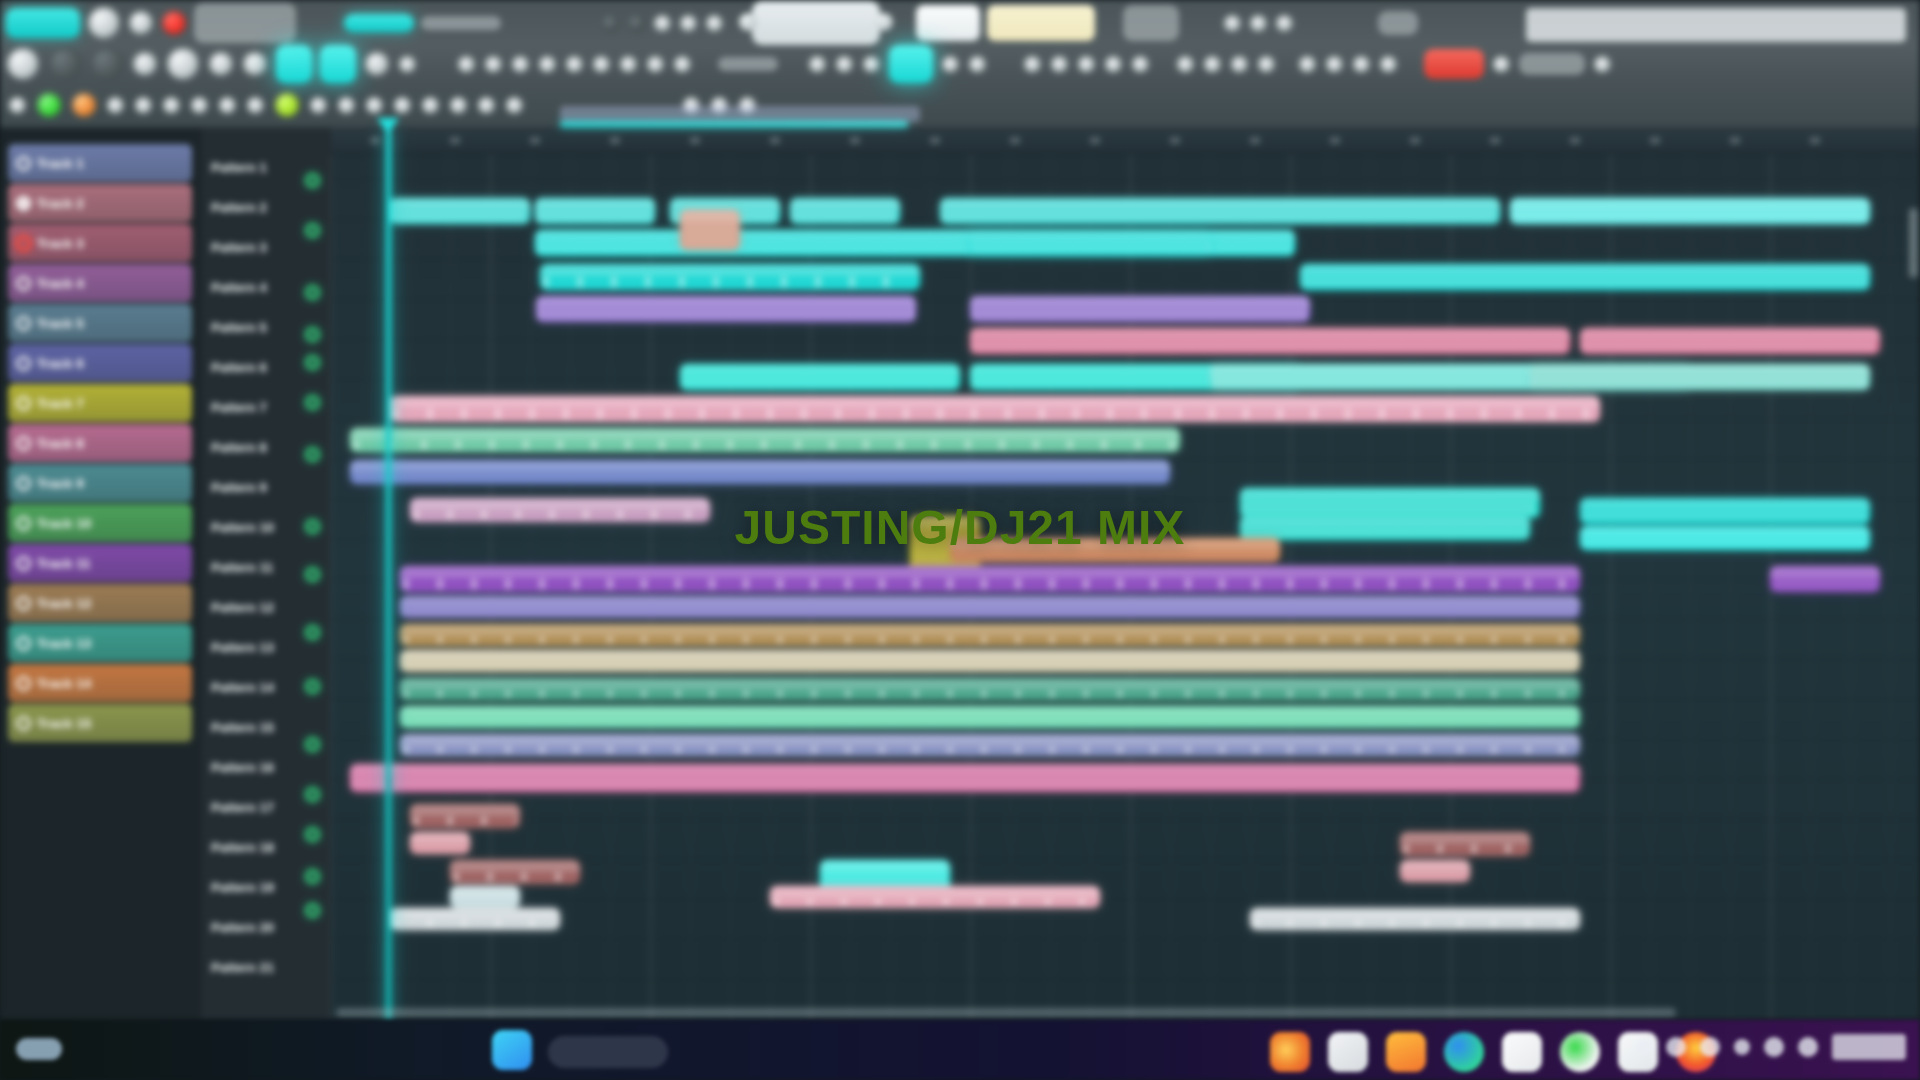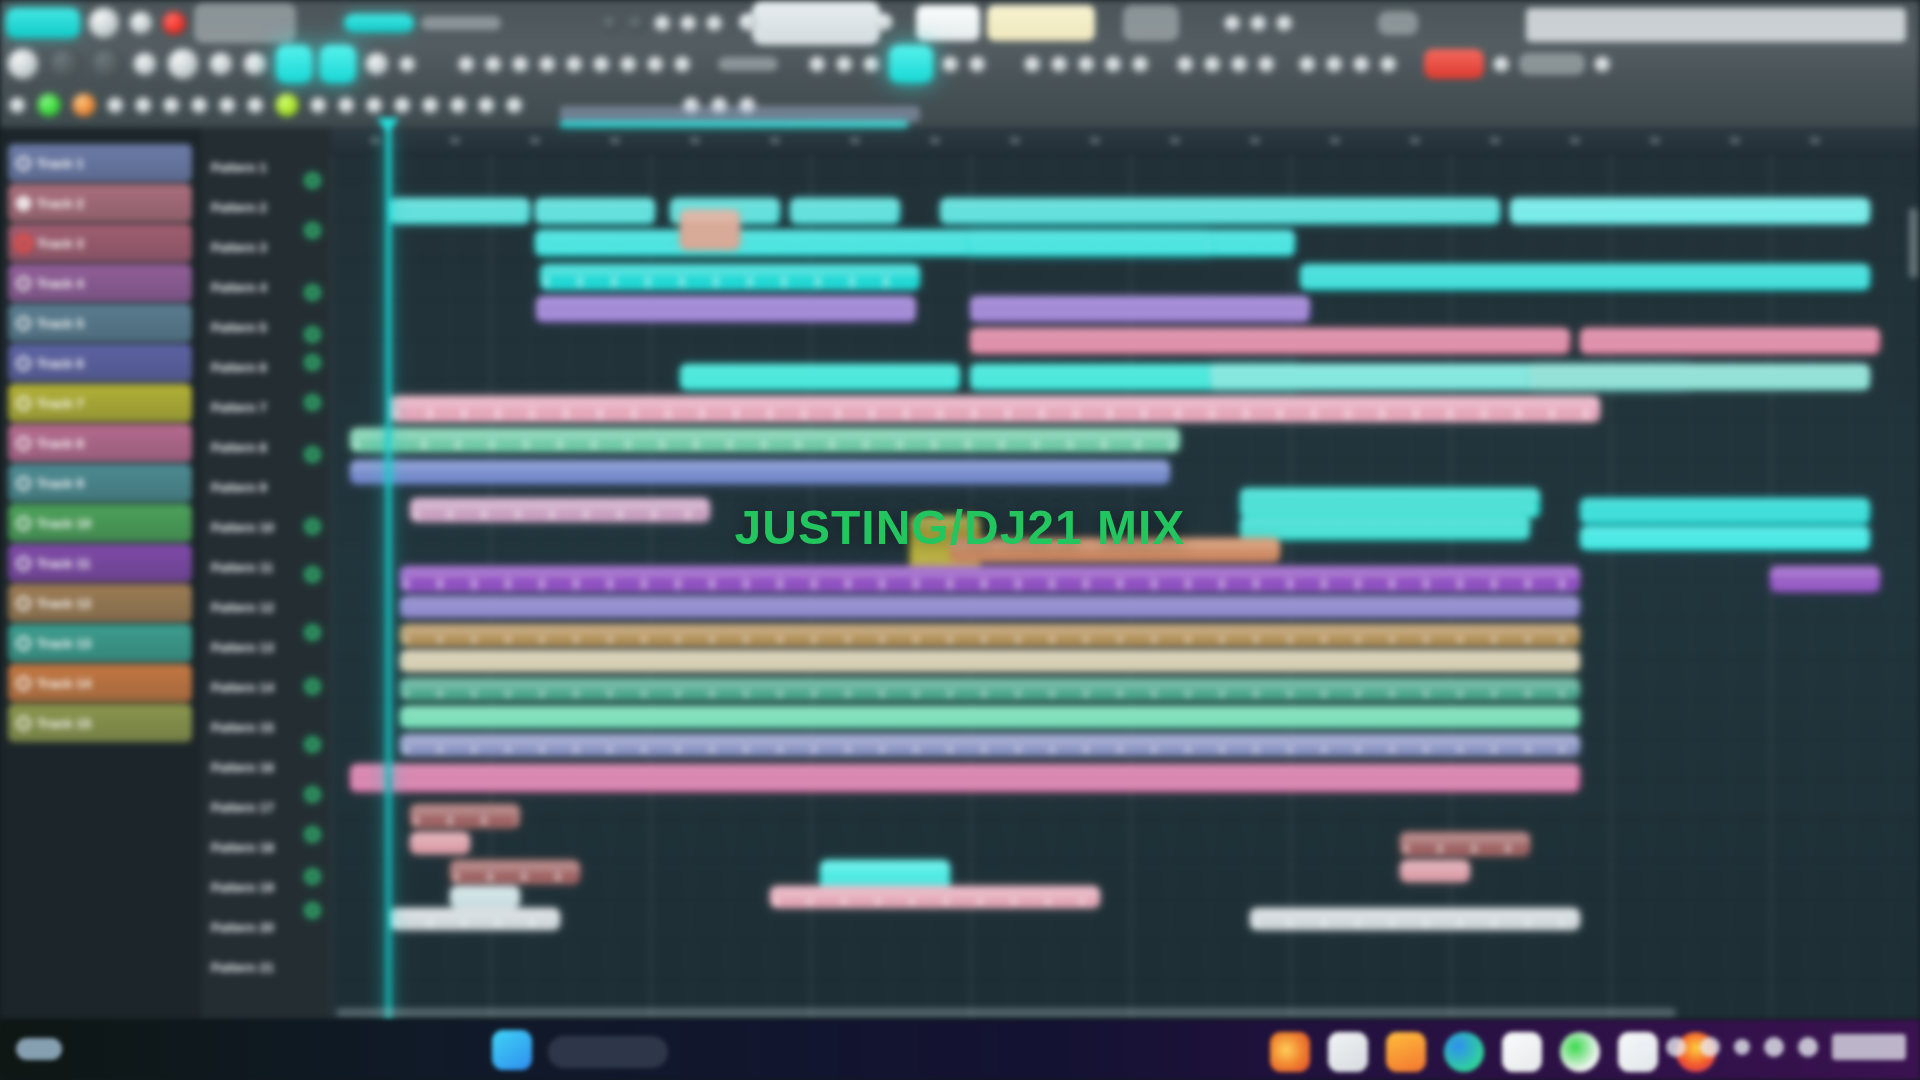--- a/index.html
+++ b/index.html
@@ -244,21 +244,21 @@
     color: #ffffff;
     letter-spacing: 2px;
     line-height: 1;
     text-shadow: 0 3px 26px rgba(0,0,0,.45);
     margin-top: -42px;
   }
   .sub-title {
     margin-top: 34px;
     font-size: 48px;
     font-weight: 800;
-    color: #22c55e;
+    color: #4d7c0f;
     letter-spacing: 1px;
     text-shadow: 0 2px 18px rgba(0,0,0,.45);
   }
 
   
   .taskbar {
     position:absolute; left:0; bottom:0; width:1920px; height: 60px;
     background: linear-gradient(90deg,#0e1713 0%,#101a28 22%,#141233 55%,#2a1144 78%,#3a1250 100%);
     filter: blur(2.2px);
     -webkit-filter: blur(2.2px);

